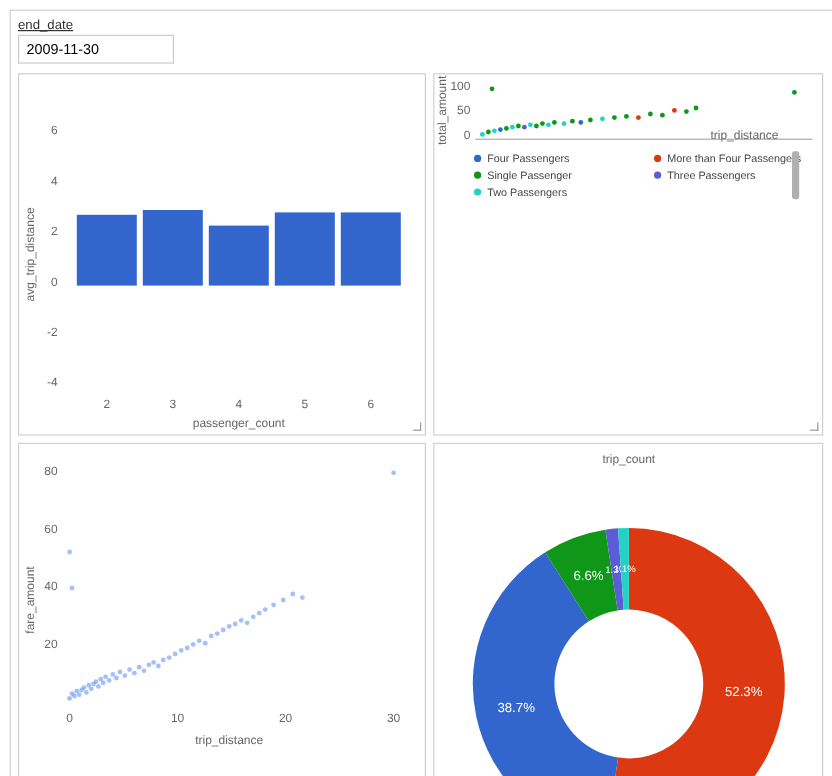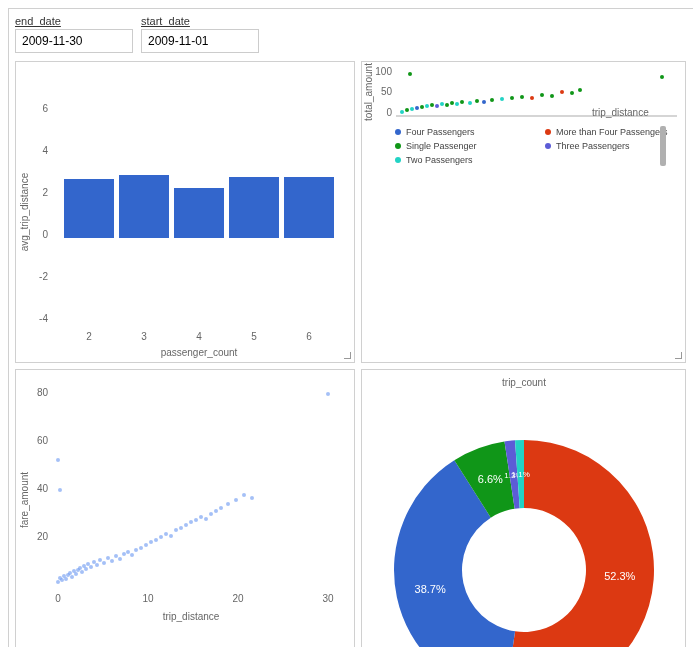--- a/index.html
+++ b/index.html
@@ -1,21 +1,21 @@
 <!DOCTYPE html>
 <html><head>
 <meta charset="utf-8">
 <style>
   * { box-sizing: border-box; margin: 0; padding: 0; }
   body { font-family: -apple-system, BlinkMacSystemFont, "Segoe UI", Arial, sans-serif; font-size: 11px; color: #333; background: #fff; padding: 8px; }
   .dashboard { width: 693px; border: 1px solid #d0d0d0; padding: 6px; }
   .filters { display: flex; gap: 8px; margin-bottom: 8px; }
   .filter { display: flex; flex-direction: column; }
   .filter label { font-size: 11px; margin-bottom: 2px; text-decoration: underline; }
-  .filter input { border: 1px solid #ccc; padding: 4px 6px; font-size: 12px; width: 118px; }
+  .filter input { border: 1px solid #ccc; padding: 4px 6px; font-size: 12px; width: 130px; }
   .grid { display: grid; grid-template-columns: 340px 325px; grid-template-rows: auto auto auto; gap: 6px; }
   .panel { border: 1px solid #d0d0d0; position: relative; background: #fff; }
   .panel svg { display: block; }
   .bar-panel { grid-column: 1; grid-row: 1; }
   .scatter-top { grid-column: 2; grid-row: 1; }
   .scatter-bottom { grid-column: 1; grid-row: 2 / span 2; }
   .pie-panel { grid-column: 2; grid-row: 2 / span 2; }
   .axis-label { font-size: 10px; fill: #666; }
   .tick { font-size: 10px; fill: #666; }
   .legend-item { font-size: 9px; fill: #444; }
@@ -24,24 +24,20 @@
 </style>
 </head>
 <body>
 
 <div class="dashboard">
 
   <div class="filters">
     <div class="filter">
       <label>end_date</label>
       <input type="text" value="2009-11-30" style="">
-    </div>
-    <div class="filter">
-      <label>start_date</label>
-      <input type="text" value="2009-11-01" style="">
     </div>
   </div>
 
   <div class="grid">
 
     <div class="panel bar-panel">
       <svg width="340" height="300">
 
         <text class="axis-label" x="-150" y="12" transform="rotate(-90)" text-anchor="middle">avg_trip_distance</text>
 

